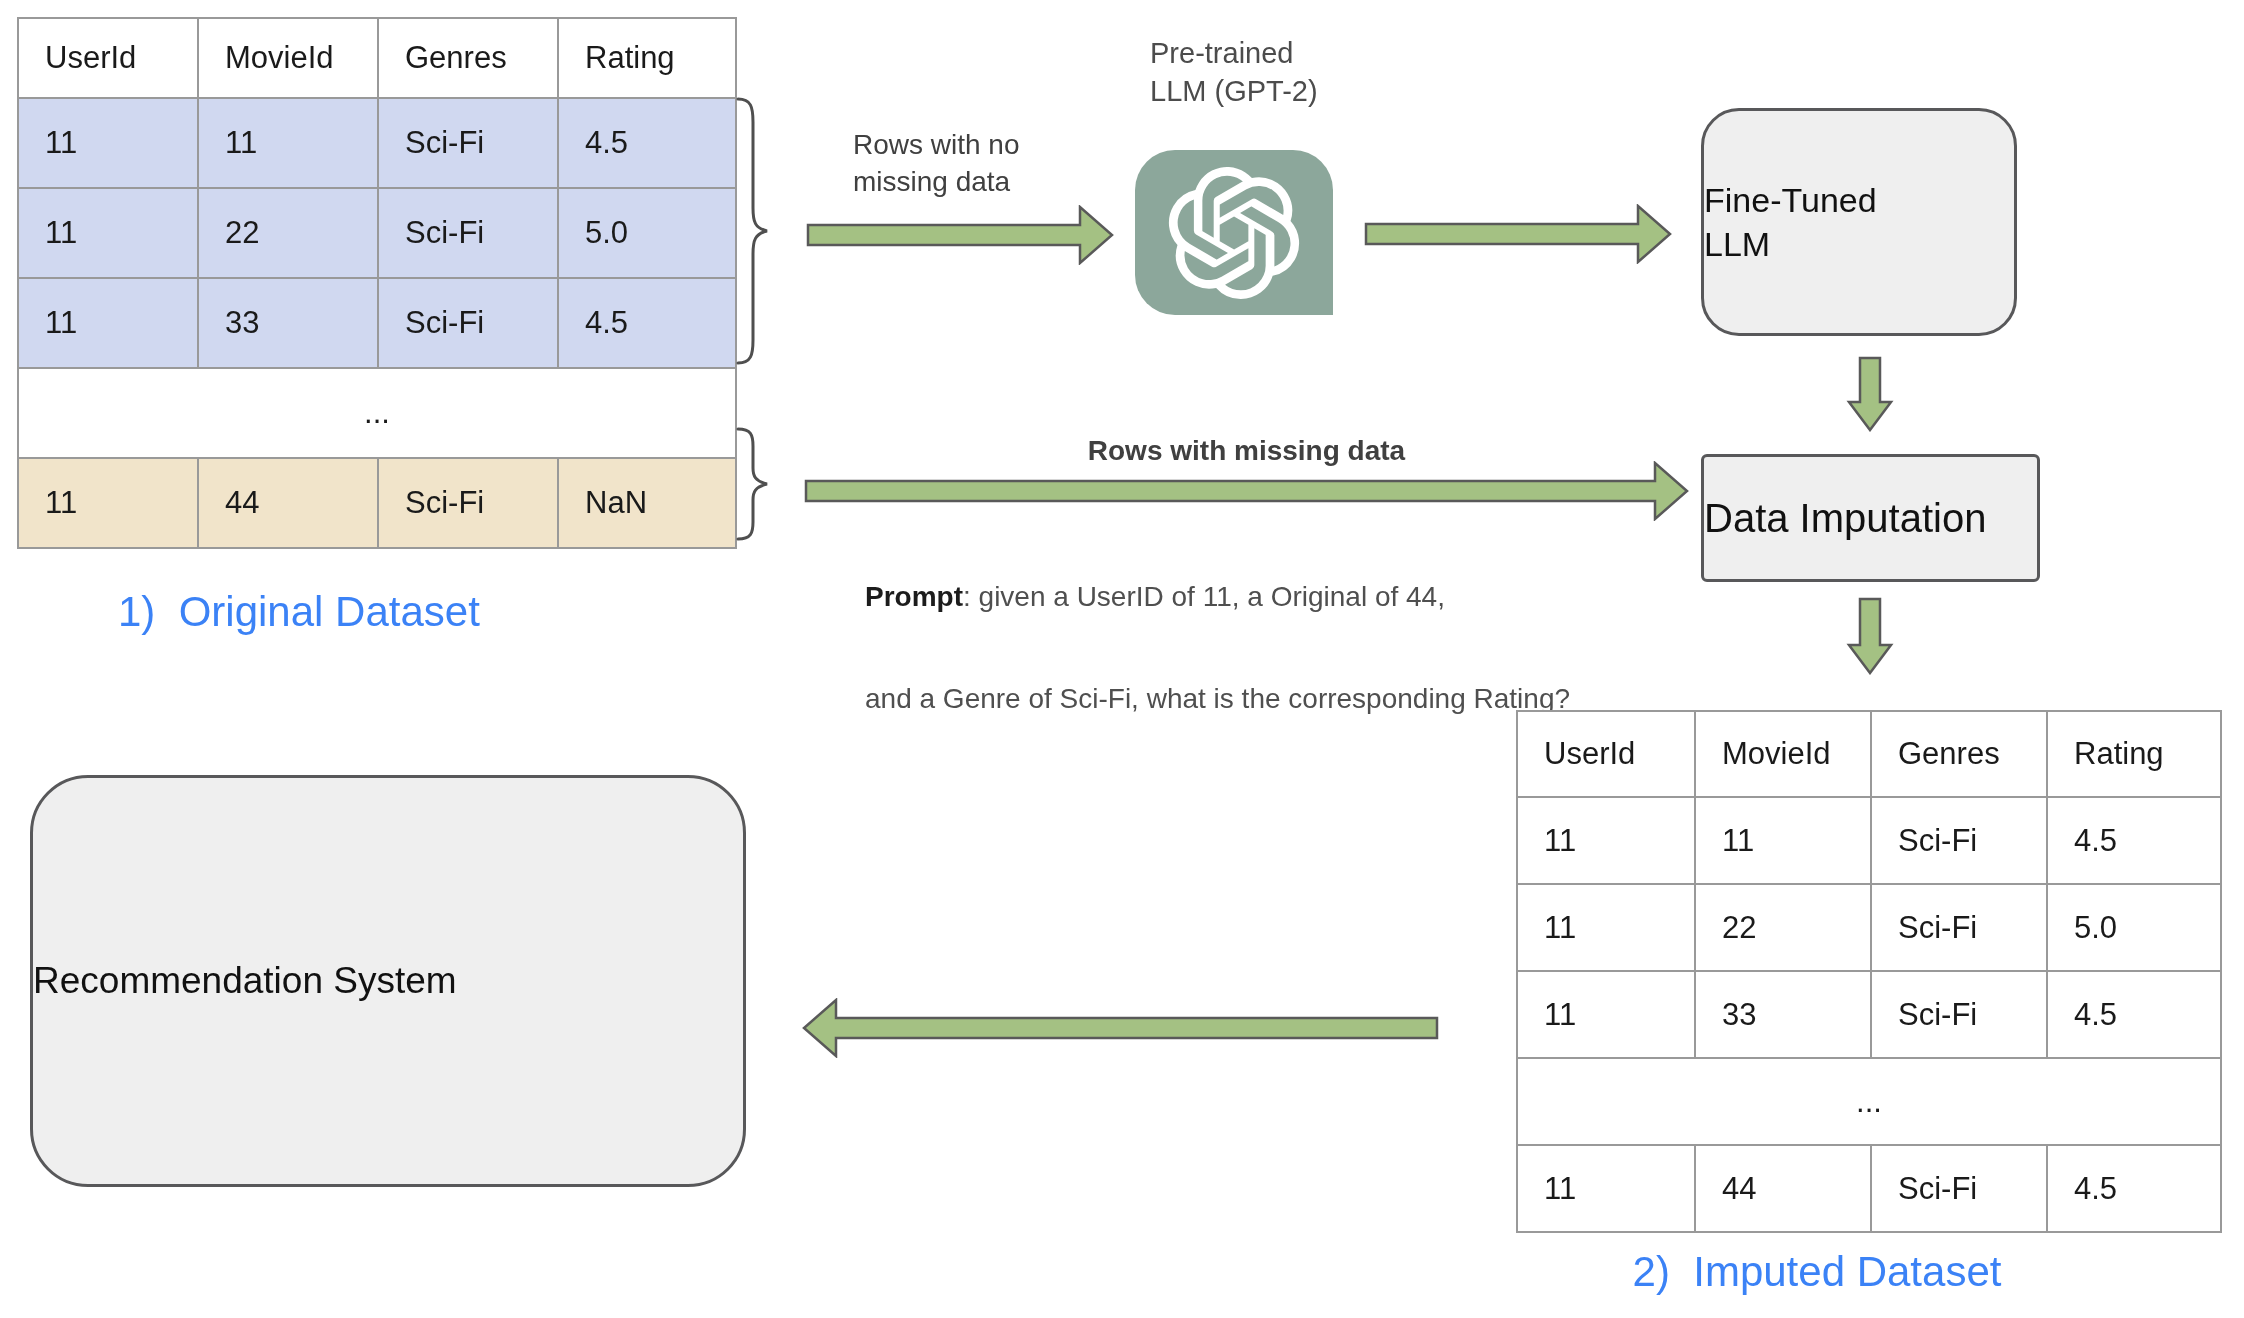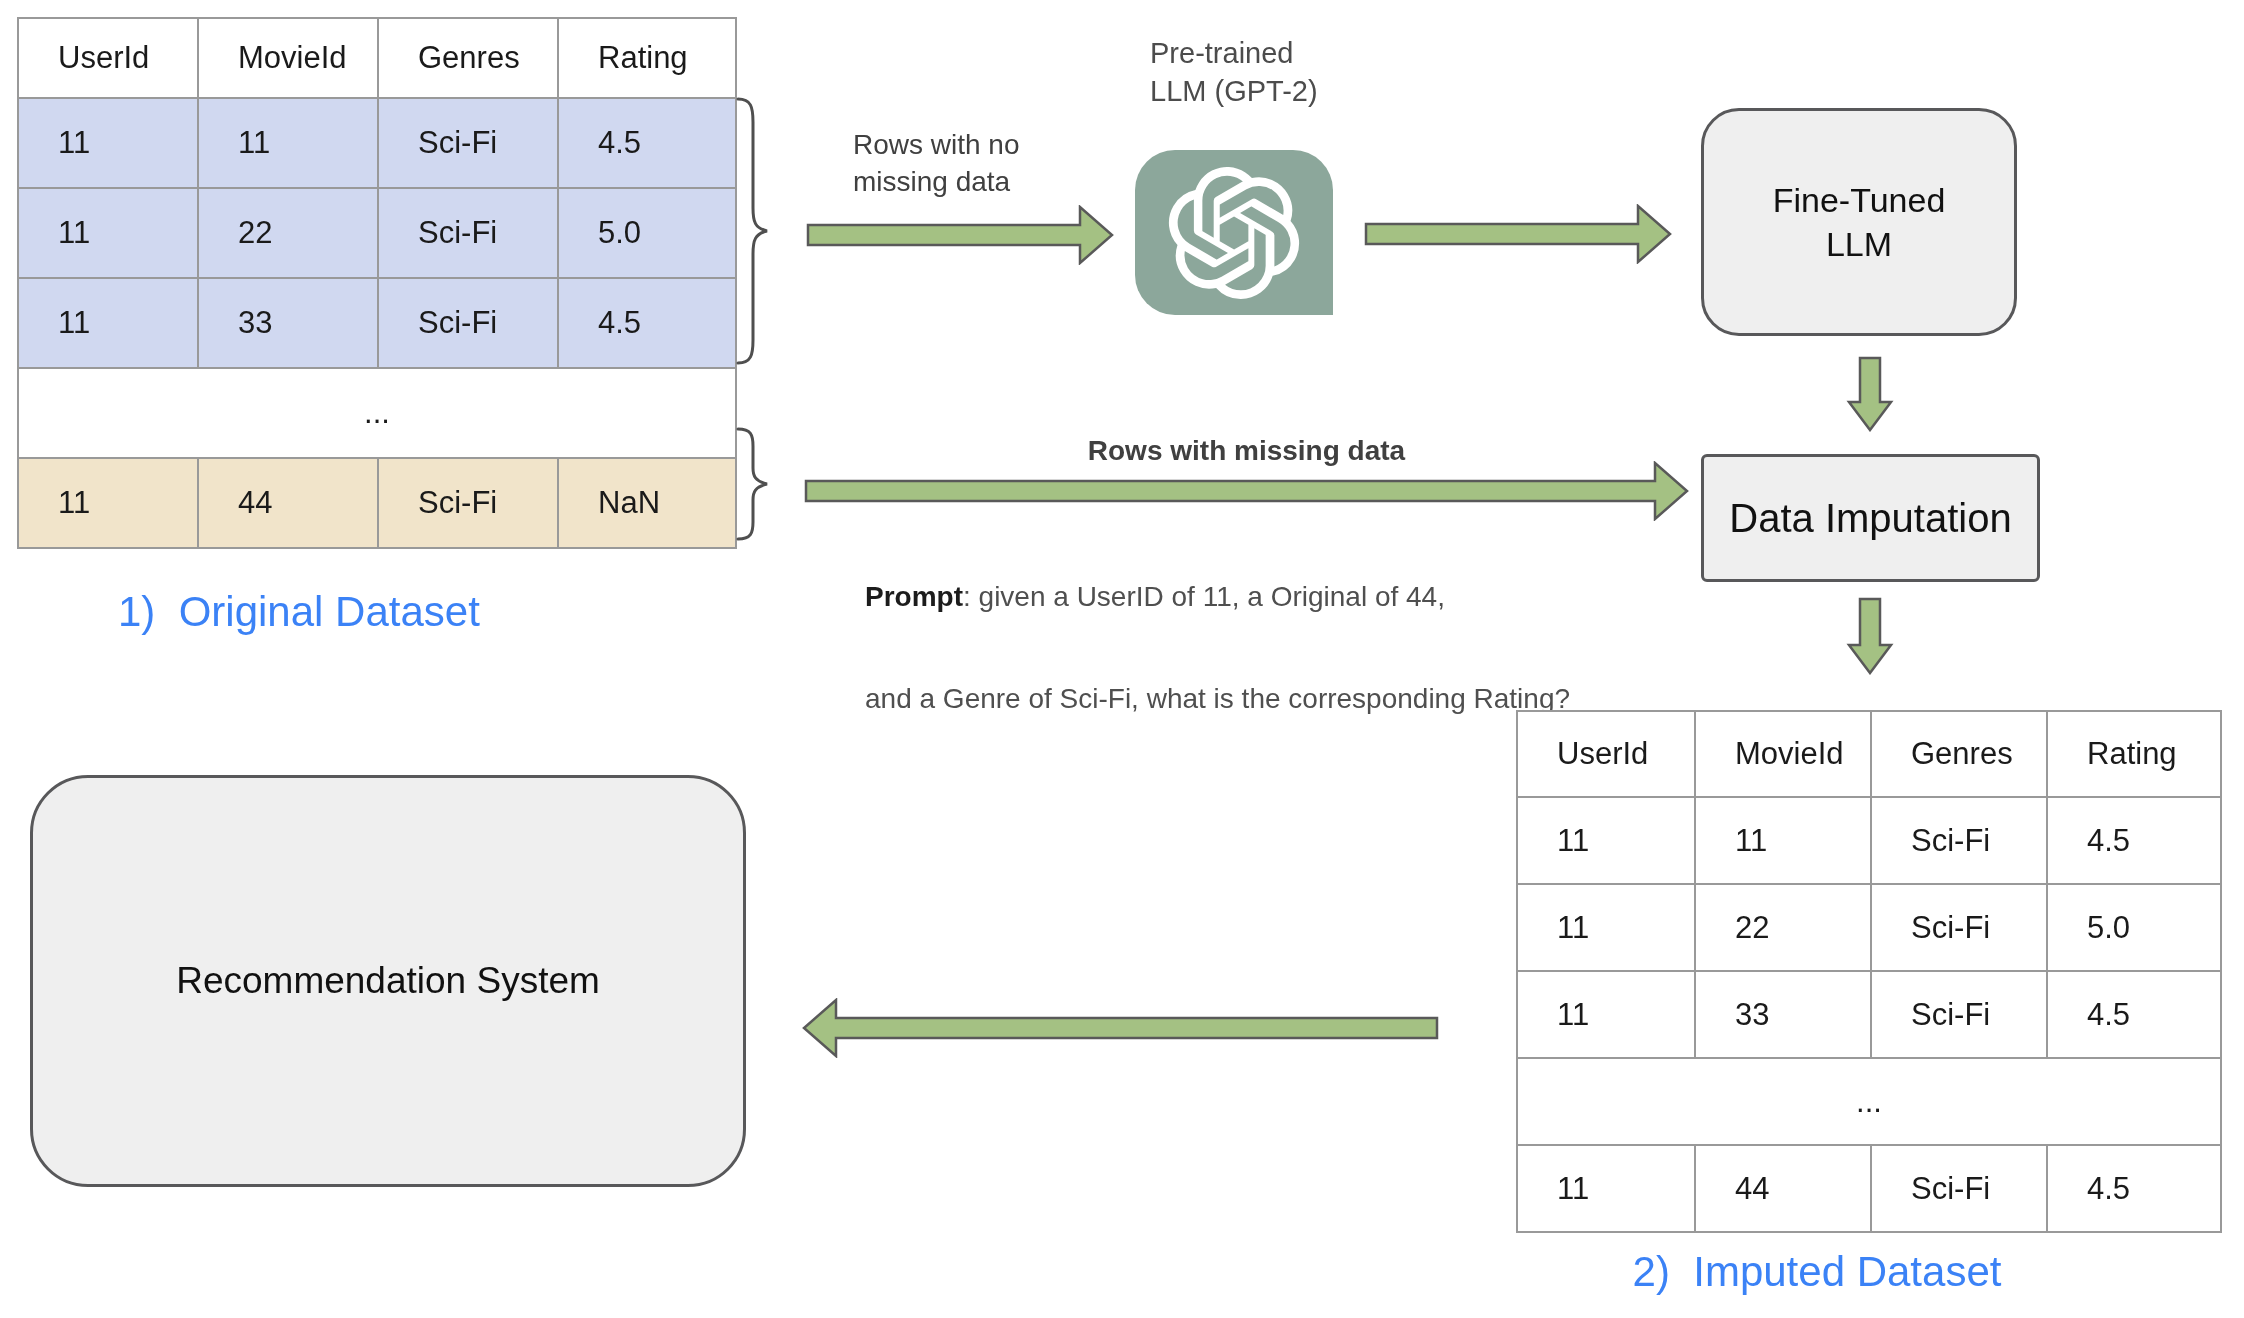--- a/index.html
+++ b/index.html
@@ -7,21 +7,21 @@
     position:relative; width:2244px; height:1318px; background:#ffffff;
     font-family:"Liberation Sans", sans-serif; overflow:hidden;
   }
 
   
   .dtable { position:absolute; border:2px solid #999; box-sizing:border-box; background:#fff; }
   .trow { display:flex; border-top:2px solid #999; box-sizing:border-box; }
   .trow:first-child { border-top:none; }
   .tcell {
     box-sizing:border-box; border-left:2px solid #999;
-    display:flex; align-items:center; padding-left:39px;
+    display:flex; align-items:center; padding-left:26px;
     font-size:31px; color:#1a1a1a; overflow:hidden;
   }
   .tcell:first-child { border-left:none; }
   .ellipsis-cell {
     flex:1; display:flex; align-items:center; justify-content:center;
     font-size:31px; color:#1a1a1a;
   }
   .t1 .trow { height:90px; }
   .t1 .thead { height:78px; }
   .t1 .c1 { width:178px; } .t1 .c2 { width:180px; } .t1 .c3 { width:180px; } .t1 .c4 { flex:1; }
@@ -34,21 +34,21 @@
   
   .caption { position:absolute; font-size:42px; color:#3b82f6; white-space:pre; }
   .small-label { position:absolute; font-size:28px; color:#404040; line-height:37px; }
   .pretrained-label { position:absolute; font-size:29px; color:#4c4c4c; line-height:38px; }
   .prompt { position:absolute; font-size:28px; color:#4f4f4f; line-height:34px; white-space:pre; }
   .prompt b { color:#1c1c1c; font-weight:bold; }
 
   
   .node {
     position:absolute; background:#efefef; border:3px solid #58585a; box-sizing:border-box;
-    display:flex; flex-direction:column; align-items:center; justify-content:center;
+    display:flex; flex-direction:column; align-items:flex-start; justify-content:center;
     text-align:center; color:#111;
   }
   .node-finetuned { left:1701px; top:108px; width:316px; height:228px; border-radius:38px; font-size:34px; line-height:44px; }
   .node-imputation { left:1701px; top:454px; width:339px; height:128px; border-radius:6px; font-size:40px; }
   .node-recommendation { left:30px; top:775px; width:716px; height:412px; border-radius:58px; font-size:37px; }
 
   
   .gpt-badge {
     position:absolute; left:1135px; top:150px; width:198px; height:165px;
     background:#8ca79b; border-radius:40px 40px 0 40px;

